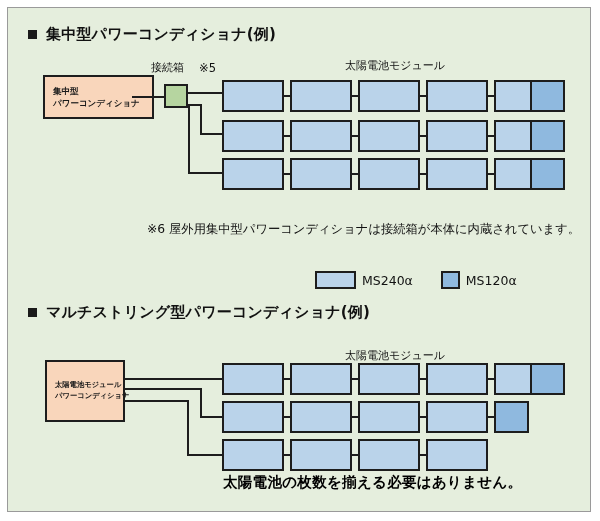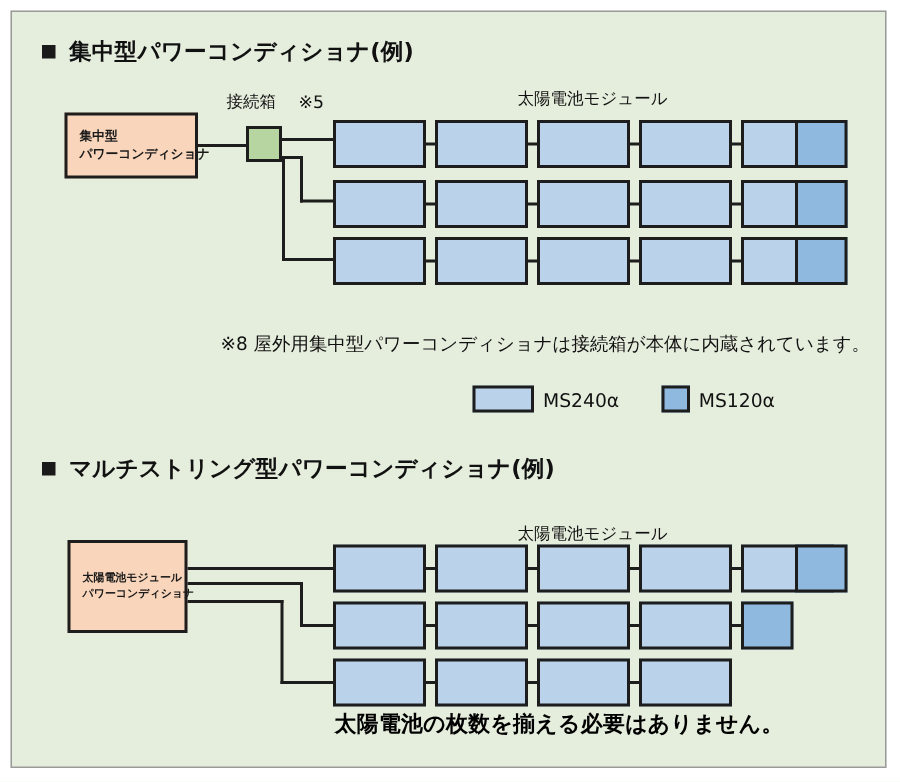--- a/index.html
+++ b/index.html
@@ -137,21 +137,21 @@
 <body>
 
 <div id="root">
   <div class="panel-bg"></div>
 
   <div class="section-heading" style="left:28px;top:25px;">
     <span class="sq-marker"></span>
     <span>集中型パワーコンディショナ(例)</span>
   </div>
 
-  <div class="cond-box" style="left:43px;top:75px;width:89px;height:44px;">
+  <div class="cond-box" style="left:43px;top:75px;width:111px;height:44px;">
     <div class="cond-line">集中型</div>
     <div class="cond-line">パワーコンディショナ</div>
   </div>
 
   <div class="wire h" style="left:132px;top:96px;width:32px;"></div>
 
   <div class="label-plain" style="left:151px;top:60px;">接続箱</div>
   <div class="label-plain" style="left:199px;top:61px;font-size:11.5px;">※5</div>
 
   <div class="junction-box" style="left:164px;top:84px;width:24px;height:24px;"></div>
@@ -195,23 +195,23 @@
   <div class="mod" style="left:358px;top:158px;width:62px;height:32px;"></div>
   <div class="mod" style="left:426px;top:158px;width:62px;height:32px;"></div>
   <div class="mod" style="left:494px;top:158px;width:62px;height:32px;"></div>
   <div class="mod narrow" style="left:530px;top:158px;width:35px;height:32px;"></div>
   <div class="wire h" style="left:284px;top:173px;width:6px;"></div>
   <div class="wire h" style="left:352px;top:173px;width:6px;"></div>
   <div class="wire h" style="left:420px;top:173px;width:6px;"></div>
   <div class="wire h" style="left:488px;top:173px;width:6px;"></div>
 
 
-  <div class="note" style="left:147px;top:221px;">※8 屋外用集中型パワーコンディショナは接続箱が本体に内蔵されています。</div>
-
-  <div class="legend" style="left:274px;top:257px;padding-left:41px;">
+  <div class="note" style="left:147px;top:221px;">※6 屋外用集中型パワーコンディショナは接続箱が本体に内蔵されています。</div>
+
+  <div class="legend" style="left:274px;top:271px;padding-left:41px;">
     <div class="legend-item">
       <span class="legend-swatch wide"></span>
       <span class="legend-label">MS240α</span>
     </div>
     <span class="legend-gap"></span>
     <div class="legend-item">
       <span class="legend-swatch narrow"></span>
       <span class="legend-label">MS120α</span>
     </div>
   </div>

